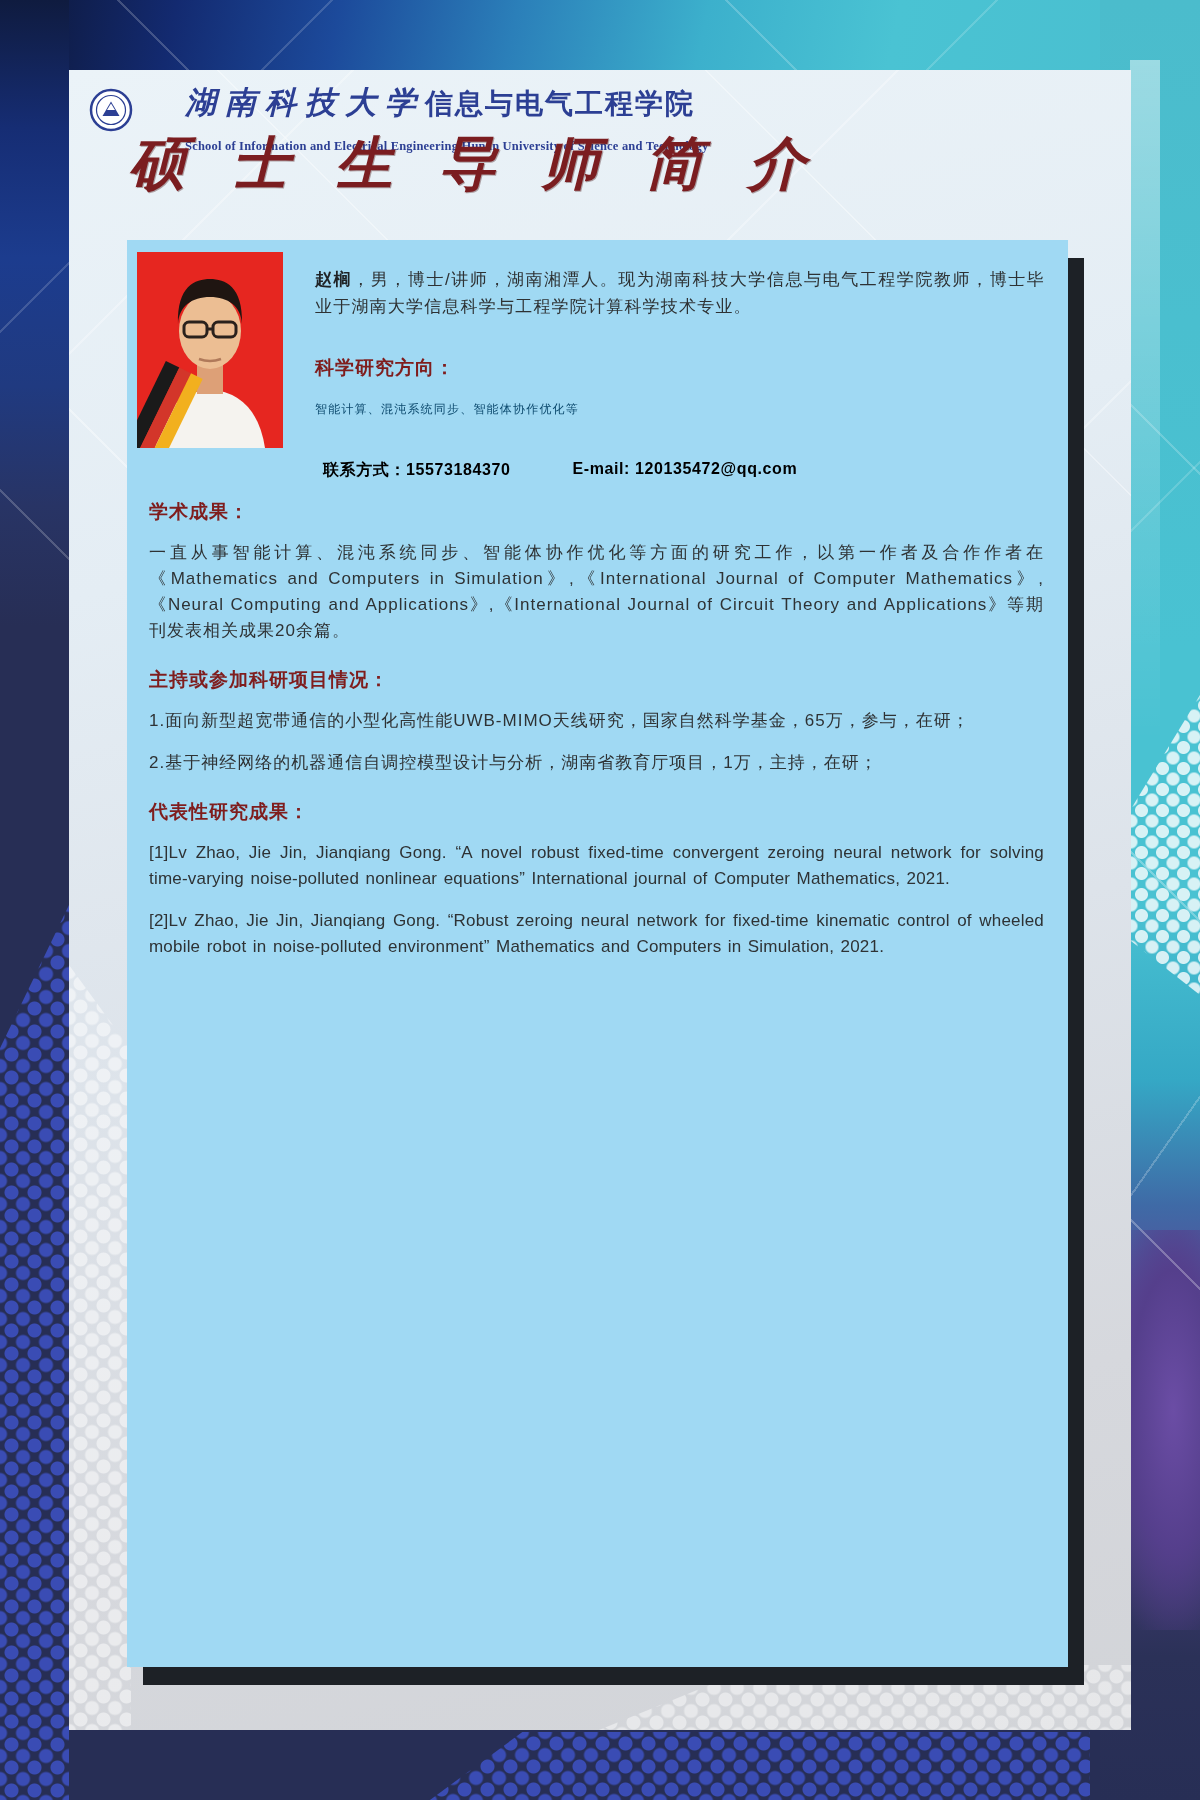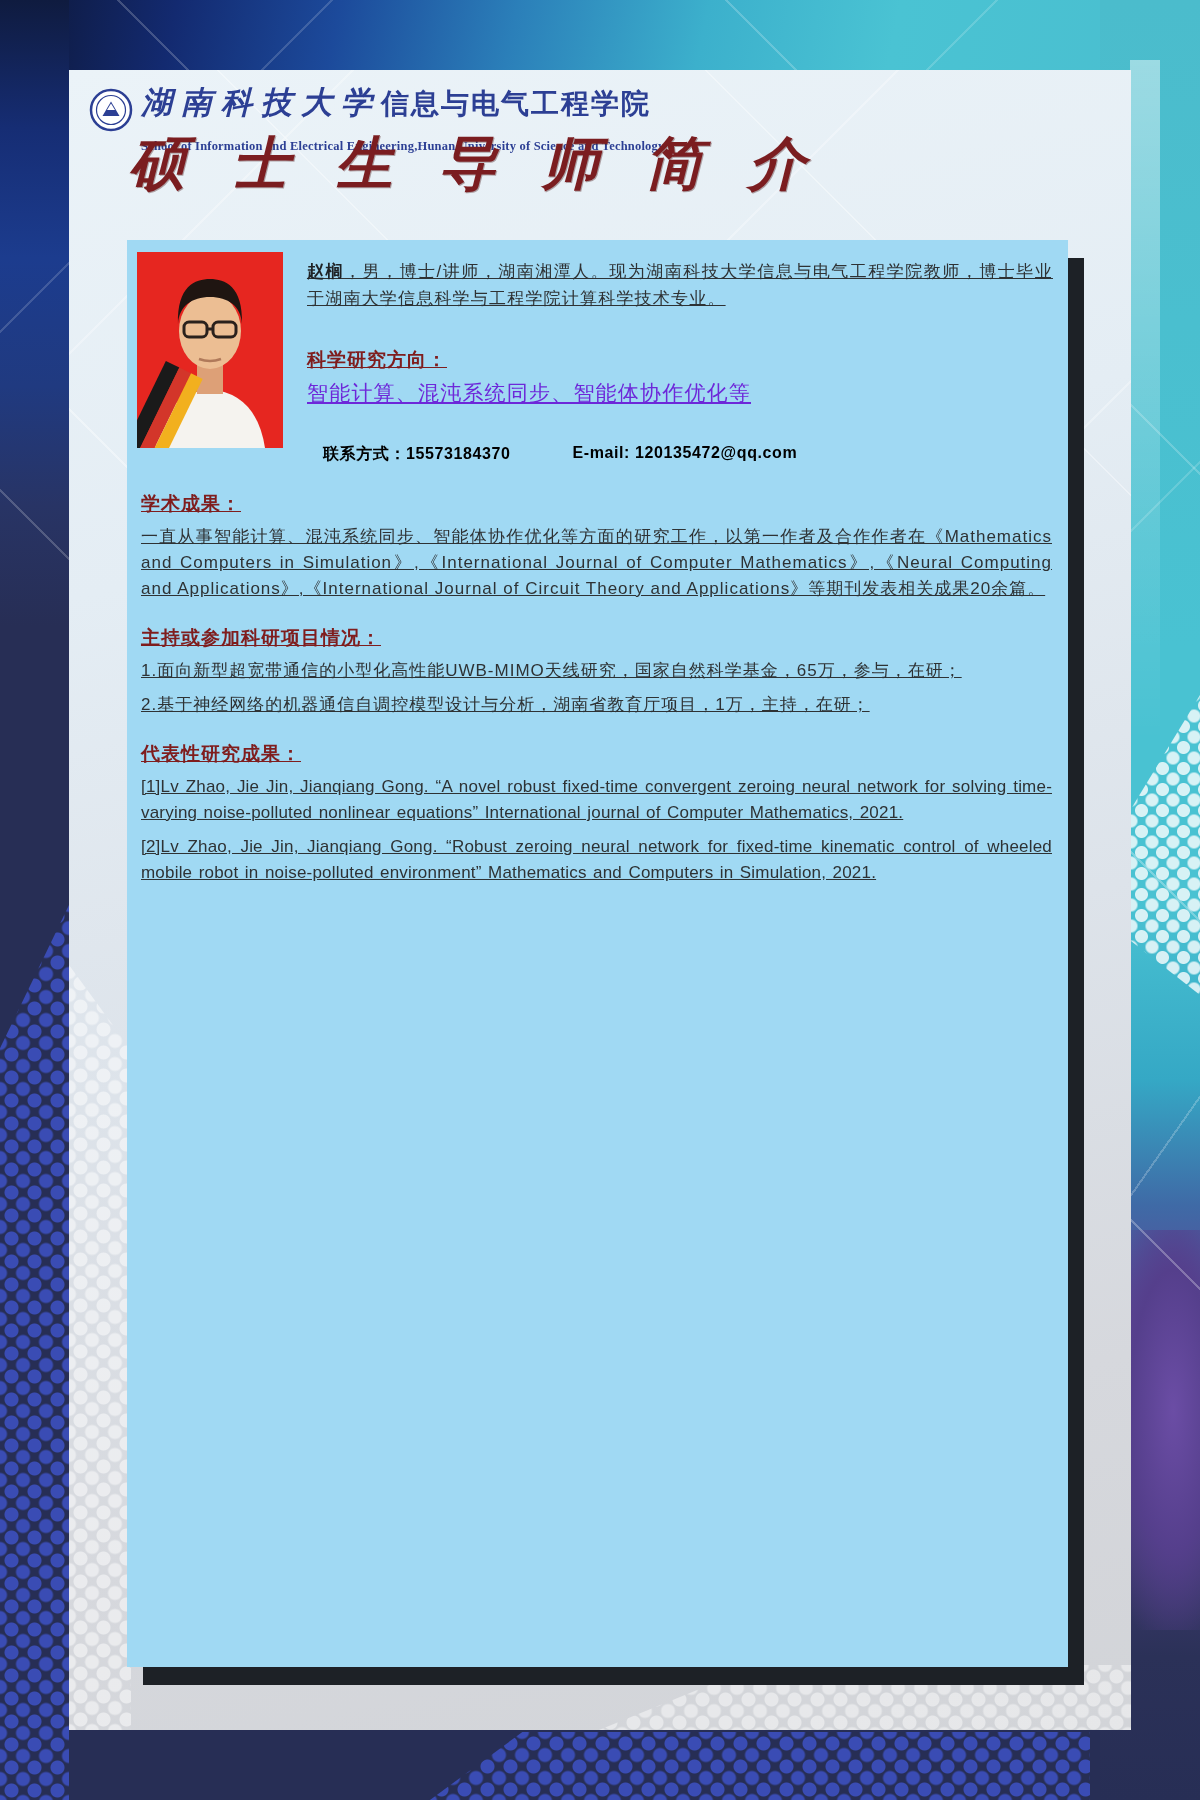--- a/index.html
+++ b/index.html
@@ -58,46 +58,46 @@
       radial-gradient(circle,rgba(255,255,255,.9) 6.5px,rgba(255,255,255,0) 7.5px);
     background-size:23px 23px;background-position:0 0,11.5px 11.5px;
     clip-path:polygon(0 10%,100% 20%,100% 100%,0 100%);}
   .panel-dots-bottom{position:absolute;left:530px;top:1595px;width:532px;height:65px;opacity:.5;
     background-image:
       radial-gradient(circle,rgba(255,255,255,.9) 6.5px,rgba(255,255,255,0) 7.5px),
       radial-gradient(circle,rgba(255,255,255,.9) 6.5px,rgba(255,255,255,0) 7.5px);
     background-size:23px 23px;background-position:0 0,11.5px 11.5px;
     clip-path:polygon(0 100%,30% 0,100% 0,100% 100%);}
   
-  .header{position:absolute;left:20px;top:16px;display:flex;align-items:flex-start;}
+  .header{position:absolute;left:20px;top:16px;display:flex;align-items:flex-start;gap:44px;}
   .logo{width:44px;height:44px;flex:0 0 auto;margin-top:2px;}
   .univ-text{margin-left:8px;color:#2c3f94;}
   .cn-line{white-space:nowrap;line-height:34px;}
   .cn-script{font-family:"Liberation Serif","DejaVu Serif",serif;font-style:italic;font-weight:bold;
     font-size:31px;letter-spacing:9px;}
   .cn-bold{font-family:"Liberation Sans","DejaVu Sans",sans-serif;font-weight:bold;
     font-size:28px;letter-spacing:2px;}
   .en-line{font-family:"Liberation Serif","DejaVu Serif",serif;font-weight:bold;
     font-size:12.5px;letter-spacing:.2px;margin-top:14px;}
   
   .poster-title{position:absolute;left:60px;top:56px;width:780px;margin:0;text-align:left;
     font-family:"Liberation Serif","DejaVu Serif",serif;font-weight:bold;font-style:italic;
     font-size:57px;letter-spacing:16px;color:#7b1d20;
     text-shadow:1px 1px 0 rgba(60,10,10,.35);}
   
   .card{position:absolute;left:127px;top:240px;width:941px;height:1427px;
     background:#a0d9f3;box-shadow:16px 18px 0 #1d2126;}
   .photo{position:absolute;left:10px;top:12px;width:146px;height:196px;display:block;}
   .intro-block{position:absolute;left:172px;top:10px;width:762px;}
-  .card p{margin:8px;text-decoration:underline;}
+  .card p{margin:16px;}
   .intro{font-size:17px;line-height:27px;color:#2e3234;text-align:justify;letter-spacing:1.2px;}
   .intro b{color:#1f2326;}
   .label{font-size:19px;line-height:24px;font-weight:bold;color:#7f1d1d;letter-spacing:1px;}
   .intro-block .label{margin-top:36px;}
-  .research-line{font-size:21px;line-height:26px;color:#6d28d9;letter-spacing:1.2px;margin-top:6px;}
+  .research-line{font-size:12px;line-height:26px;color:#0c4a6e;letter-spacing:1.2px;margin-top:6px;}
   .contact-row{display:flex;margin-top:38px;font-size:16px;font-weight:bold;color:#000000;letter-spacing:.6px;margin-left:24px;}
   .contact-row .email-part{margin-left:62px;}
   .sections{position:absolute;left:6px;top:244px;width:927px;}
   .para{font-size:17px;line-height:26px;color:#2e3234;text-align:justify;letter-spacing:1px;}
   .para.en{letter-spacing:.2px;word-spacing:1.5px;}
   .sections .label{margin-bottom:2px;}
   .sections .label.gap{margin-top:24px;}
 </style>
 </head>
 <body>

